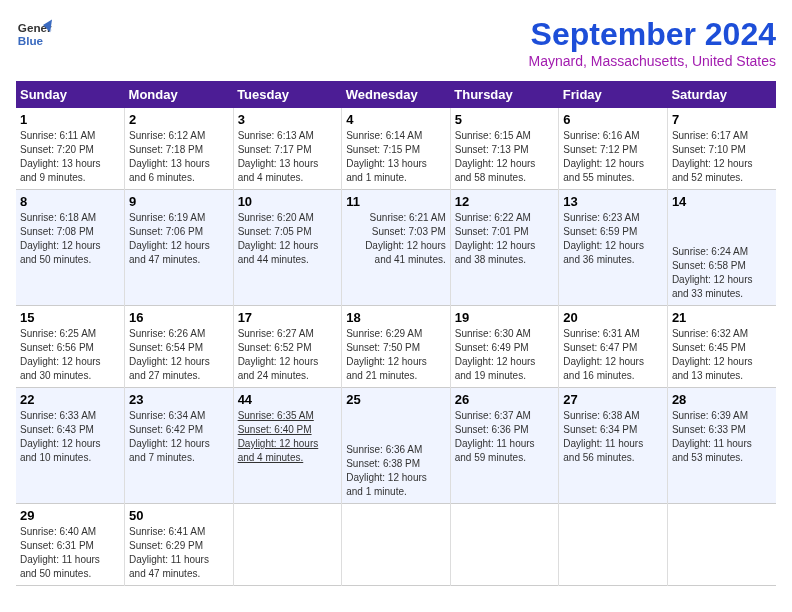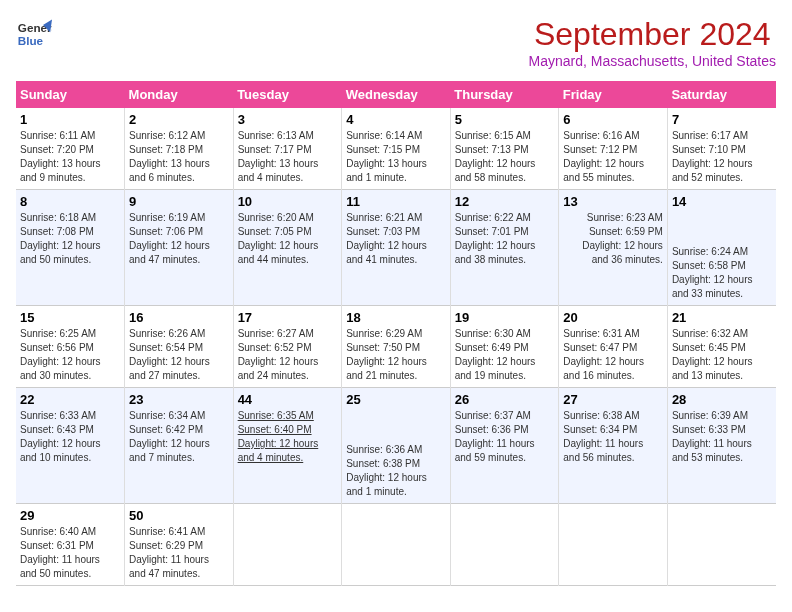--- a/index.html
+++ b/index.html
@@ -23,35 +23,34 @@
     }
     .logo-icon {
       width: 36px;
       height: 36px;
     }
     .title-block {
       text-align: right;
     }
     .month-year {
       font-size: 32px;
-      font-weight: normal;
-      color: #b91c1c;
-      text-align: center;
+      font-weight: bold;
+      color: #1d4ed8;
     }
     .location {
       font-size: 14px;
       color: #a21caf;
     }
     table {
       width: 100%;
       border-collapse: collapse;
       font-size: 11px;
     }
     thead tr th {
-      background-color: #ec4899;
+      background-color: #4c1d95;
       color: #fff;
       padding: 6px 4px;
       text-align: left;
       font-size: 13px;
       font-weight: bold;
     }
     tbody tr {
       border-bottom: 1px solid #ccc;
     }
     tbody tr:nth-child(odd) {
@@ -179,35 +178,35 @@
         </td>
         <td>
           <span class="day-num">10</span>
           <div class="day-info" style="white-space: pre-line;">Sunrise: 6:20 AM
 Sunset: 7:05 PM
 Daylight: 12 hours
 and 44 minutes.</div>
         </td>
         <td>
           <span class="day-num">11</span>
-          <div class="day-info" style="white-space: pre-line;">Sunrise: 6:21 AM
+          <div class="day-info" style="white-space: pre-line; text-align: right;">Sunrise: 6:21 AM
 Sunset: 7:03 PM
 Daylight: 12 hours
 and 41 minutes.</div>
         </td>
         <td>
           <span class="day-num">12</span>
           <div class="day-info" style="white-space: pre-line;">Sunrise: 6:22 AM
 Sunset: 7:01 PM
 Daylight: 12 hours
 and 38 minutes.</div>
         </td>
         <td>
           <span class="day-num">13</span>
-          <div class="day-info" style="white-space: pre-line; text-align: right;">Sunrise: 6:23 AM
+          <div class="day-info" style="white-space: pre-line;">Sunrise: 6:23 AM
 Sunset: 6:59 PM
 Daylight: 12 hours
 and 36 minutes.</div>
         </td>
         <td>
           <span class="day-num">14</span>
           <div class="day-info" style="white-space: pre-line; margin-top: 36px;">Sunrise: 6:24 AM
 Sunset: 6:58 PM
 Daylight: 12 hours
 and 33 minutes.</div>

